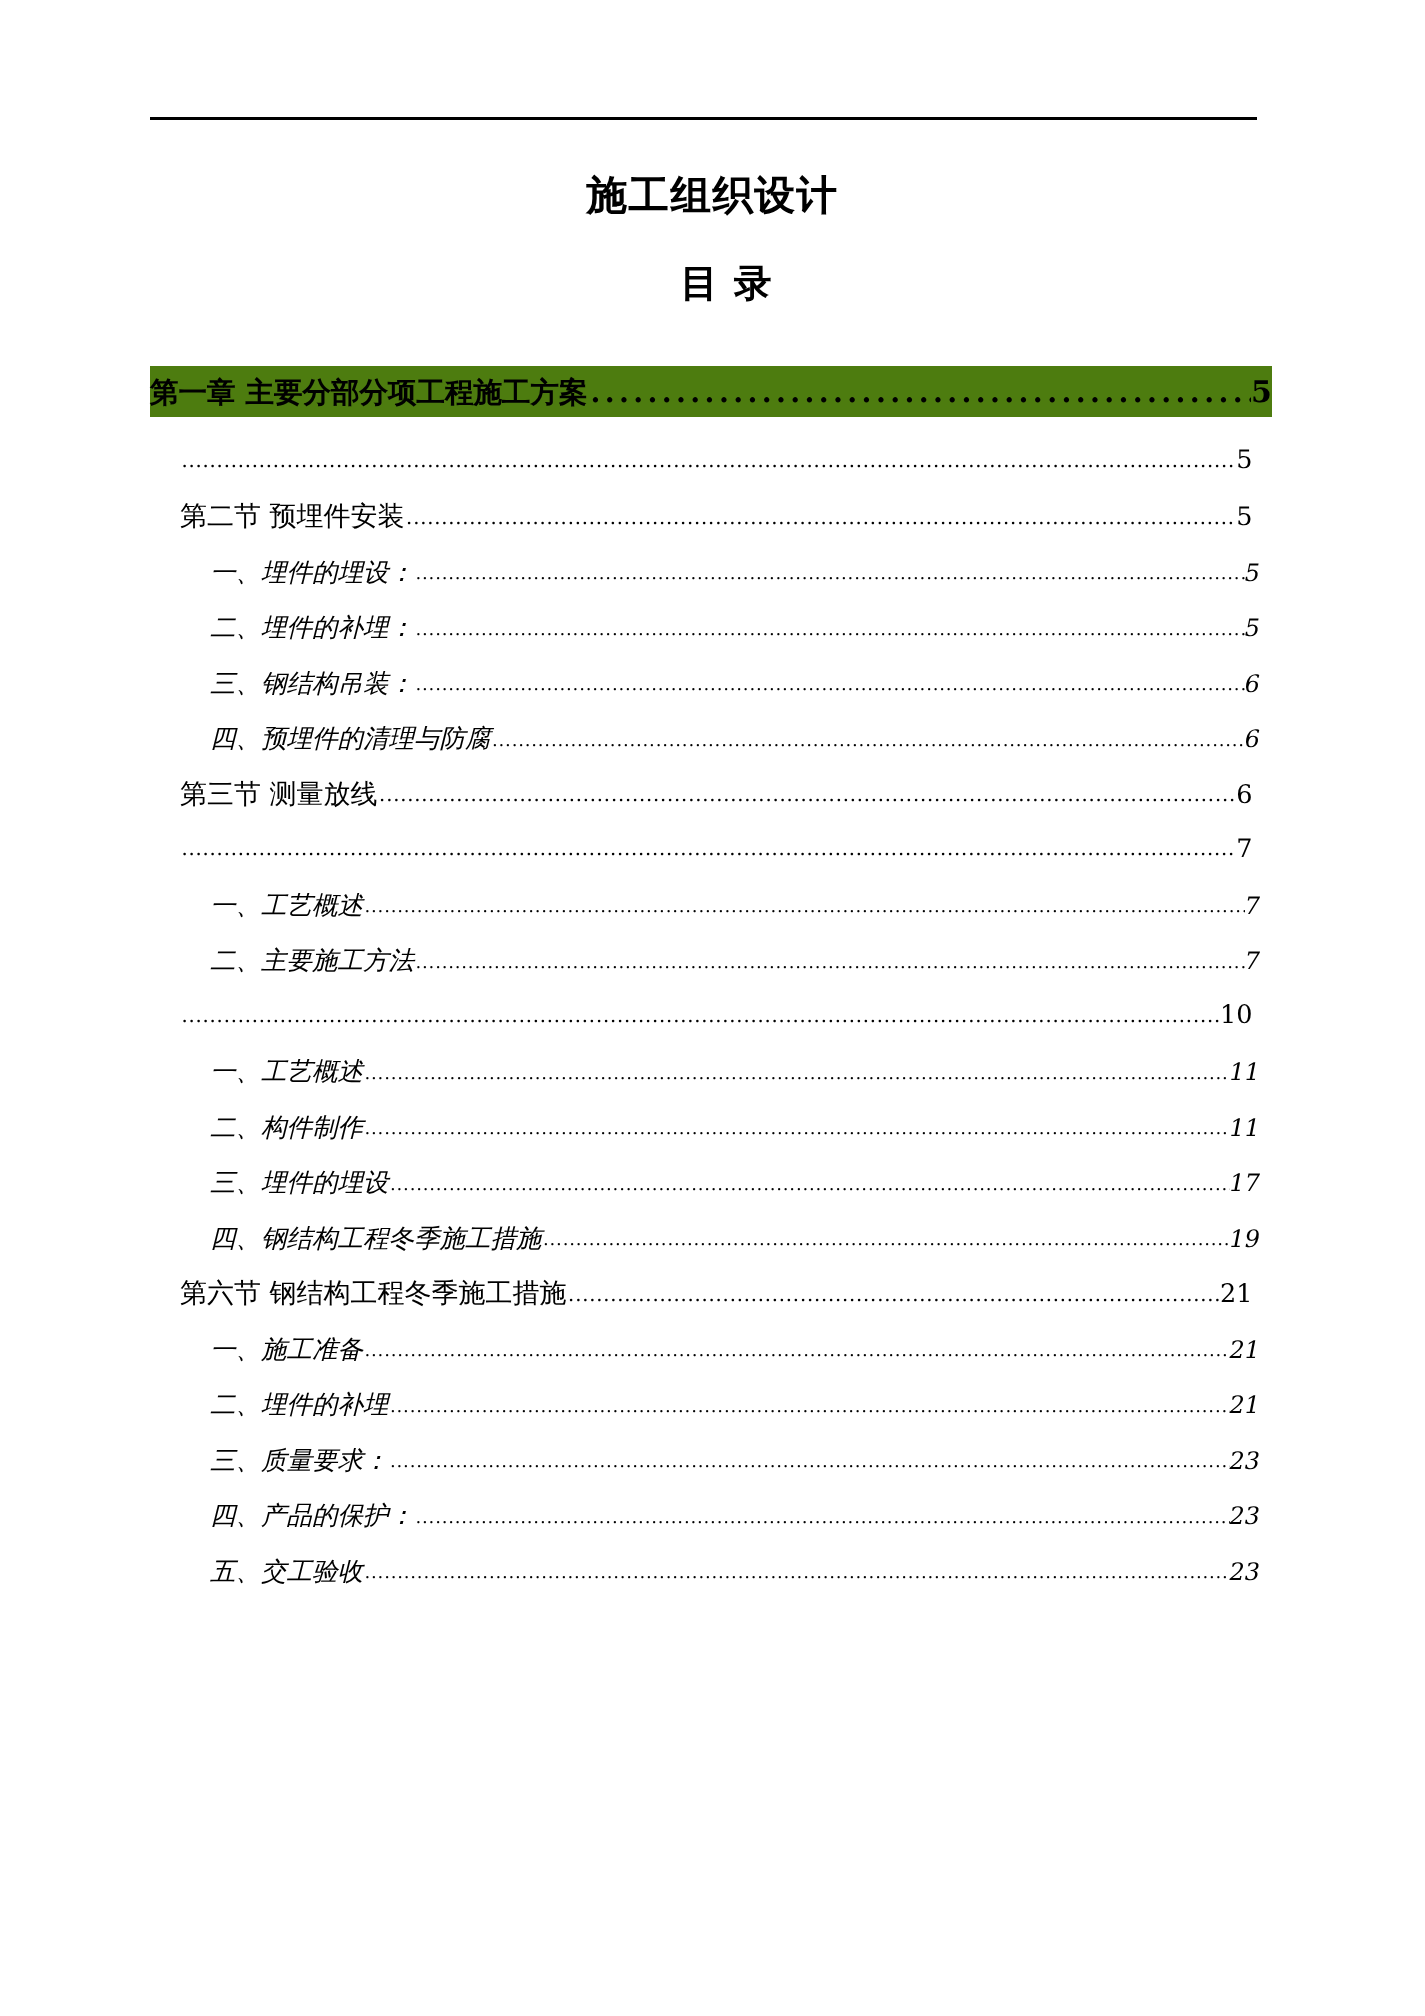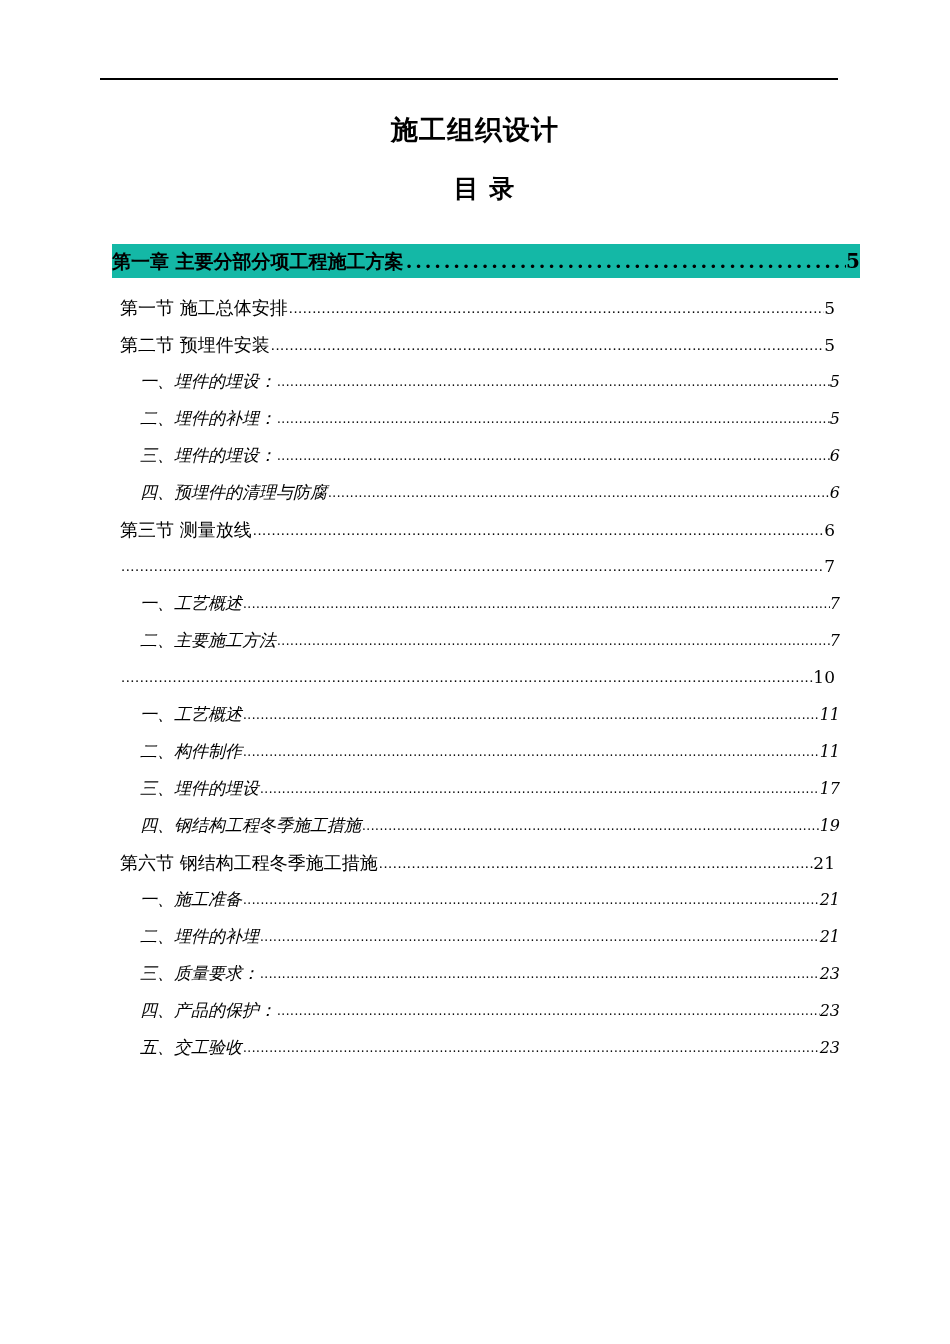--- a/index.html
+++ b/index.html
@@ -86,25 +86,24 @@
     flex: 0 0 auto;
     text-align: right;
   }
 
   
   .lvl1 {
     font-size: 19px;
     font-weight: bold;
     height: 34px;
     line-height: 34px;
-    background: #14b8a6;
+    background: #4d7c0f;
     padding-left: 0px;
     margin-bottom: 11px;
     font-family: "DejaVu Serif", "Liberation Serif", serif;
-    margin-left: 12px;
   }
   .lvl1 .leader {
     font-size: 19px;
     font-weight: bold;
     letter-spacing: 2.9px;
     padding: 0 2px;
   }
   .lvl1 .page-no {
     font-size: 20px;
     font-weight: bold;
@@ -164,41 +163,40 @@
 
   <div class="toc-title">目 录</div>
 
   <div class="toc">
       <div class="toc-entry lvl1">
         <span class="label">第一章  主要分部分项工程施工方案</span>
         <span class="leader">............................................................................................................................................................................................................................................................................................................</span>
         <span class="page-no">5</span>
       </div>
       <div class="toc-entry lvl2">
-        <span class="label">第一节  施工总体安排</span>
         <span class="leader">............................................................................................................................................................................................................................................................................................................</span>
         <span class="page-no">5</span>
       </div>
       <div class="toc-entry lvl2">
         <span class="label">第二节  预埋件安装</span>
         <span class="leader">............................................................................................................................................................................................................................................................................................................</span>
         <span class="page-no">5</span>
       </div>
       <div class="toc-entry lvl3">
         <span class="label">一、埋件的埋设：</span>
         <span class="leader">............................................................................................................................................................................................................................................................................................................</span>
         <span class="page-no">5</span>
       </div>
       <div class="toc-entry lvl3">
         <span class="label">二、埋件的补埋：</span>
         <span class="leader">............................................................................................................................................................................................................................................................................................................</span>
         <span class="page-no">5</span>
       </div>
       <div class="toc-entry lvl3">
-        <span class="label">三、埋件的埋设：</span>
+        <span class="label">三、钢结构吊装：</span>
         <span class="leader">............................................................................................................................................................................................................................................................................................................</span>
         <span class="page-no">6</span>
       </div>
       <div class="toc-entry lvl3">
         <span class="label">四、预埋件的清理与防腐</span>
         <span class="leader">............................................................................................................................................................................................................................................................................................................</span>
         <span class="page-no">6</span>
       </div>
       <div class="toc-entry lvl2">
         <span class="label">第三节  测量放线</span>

